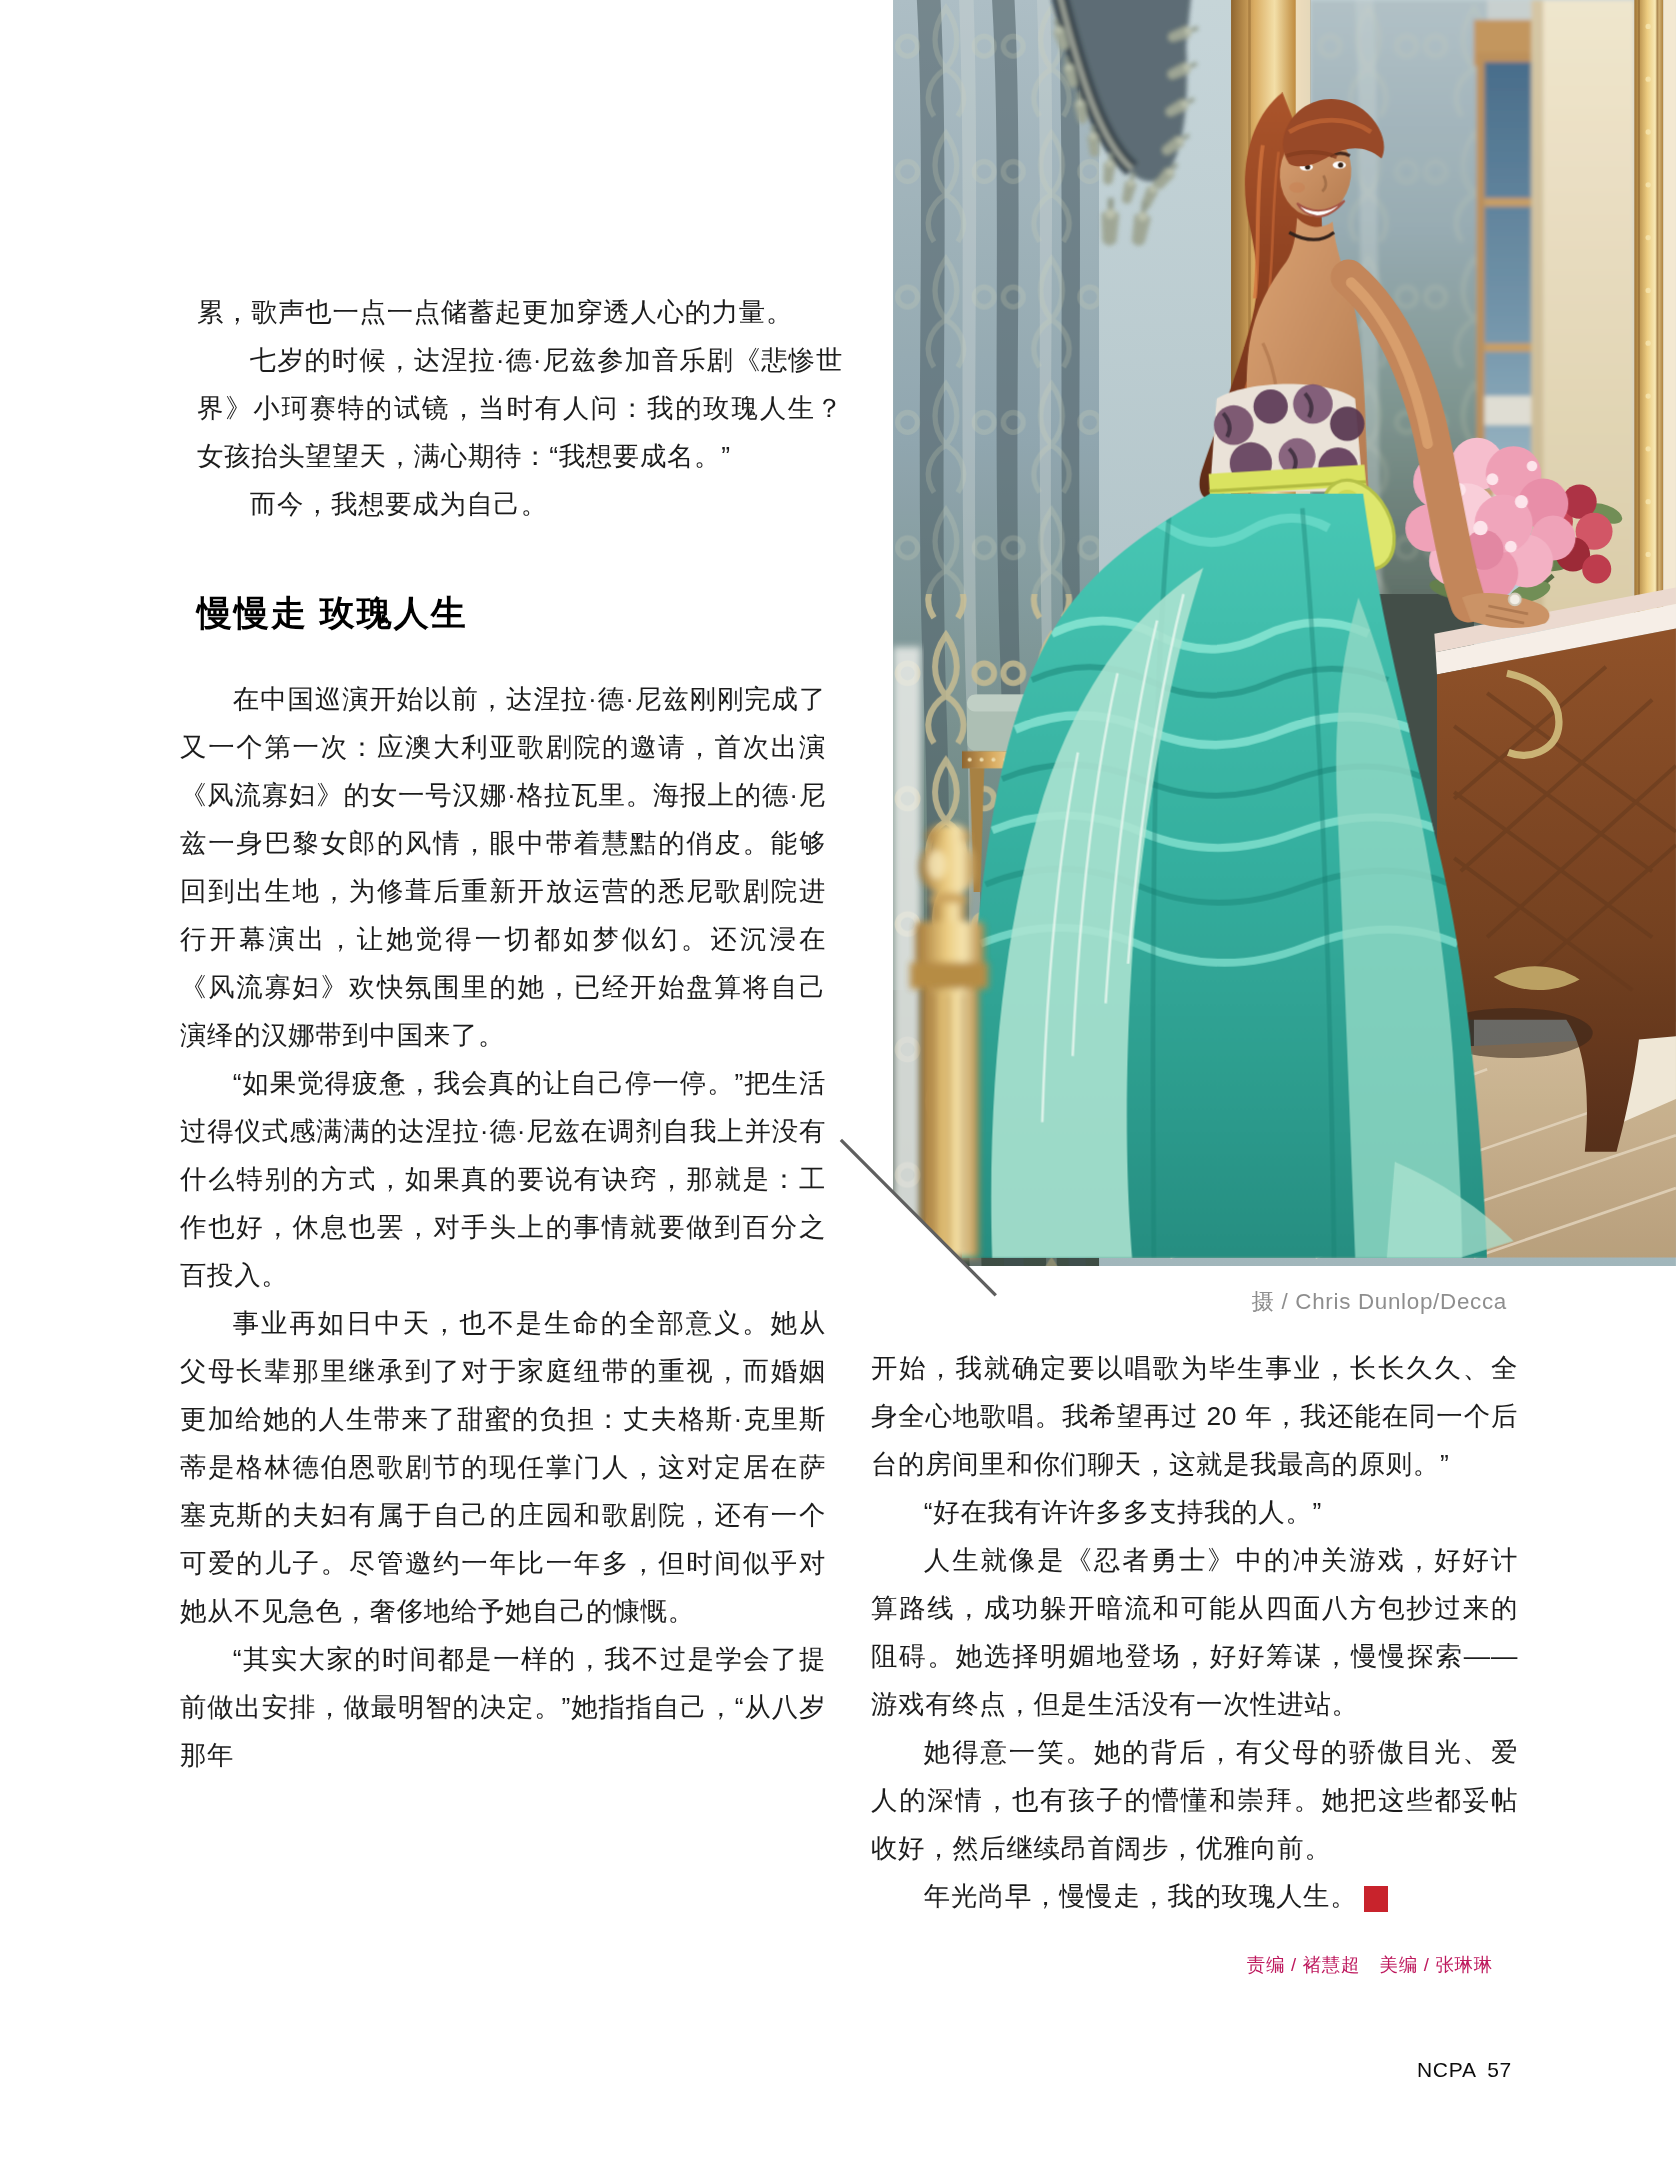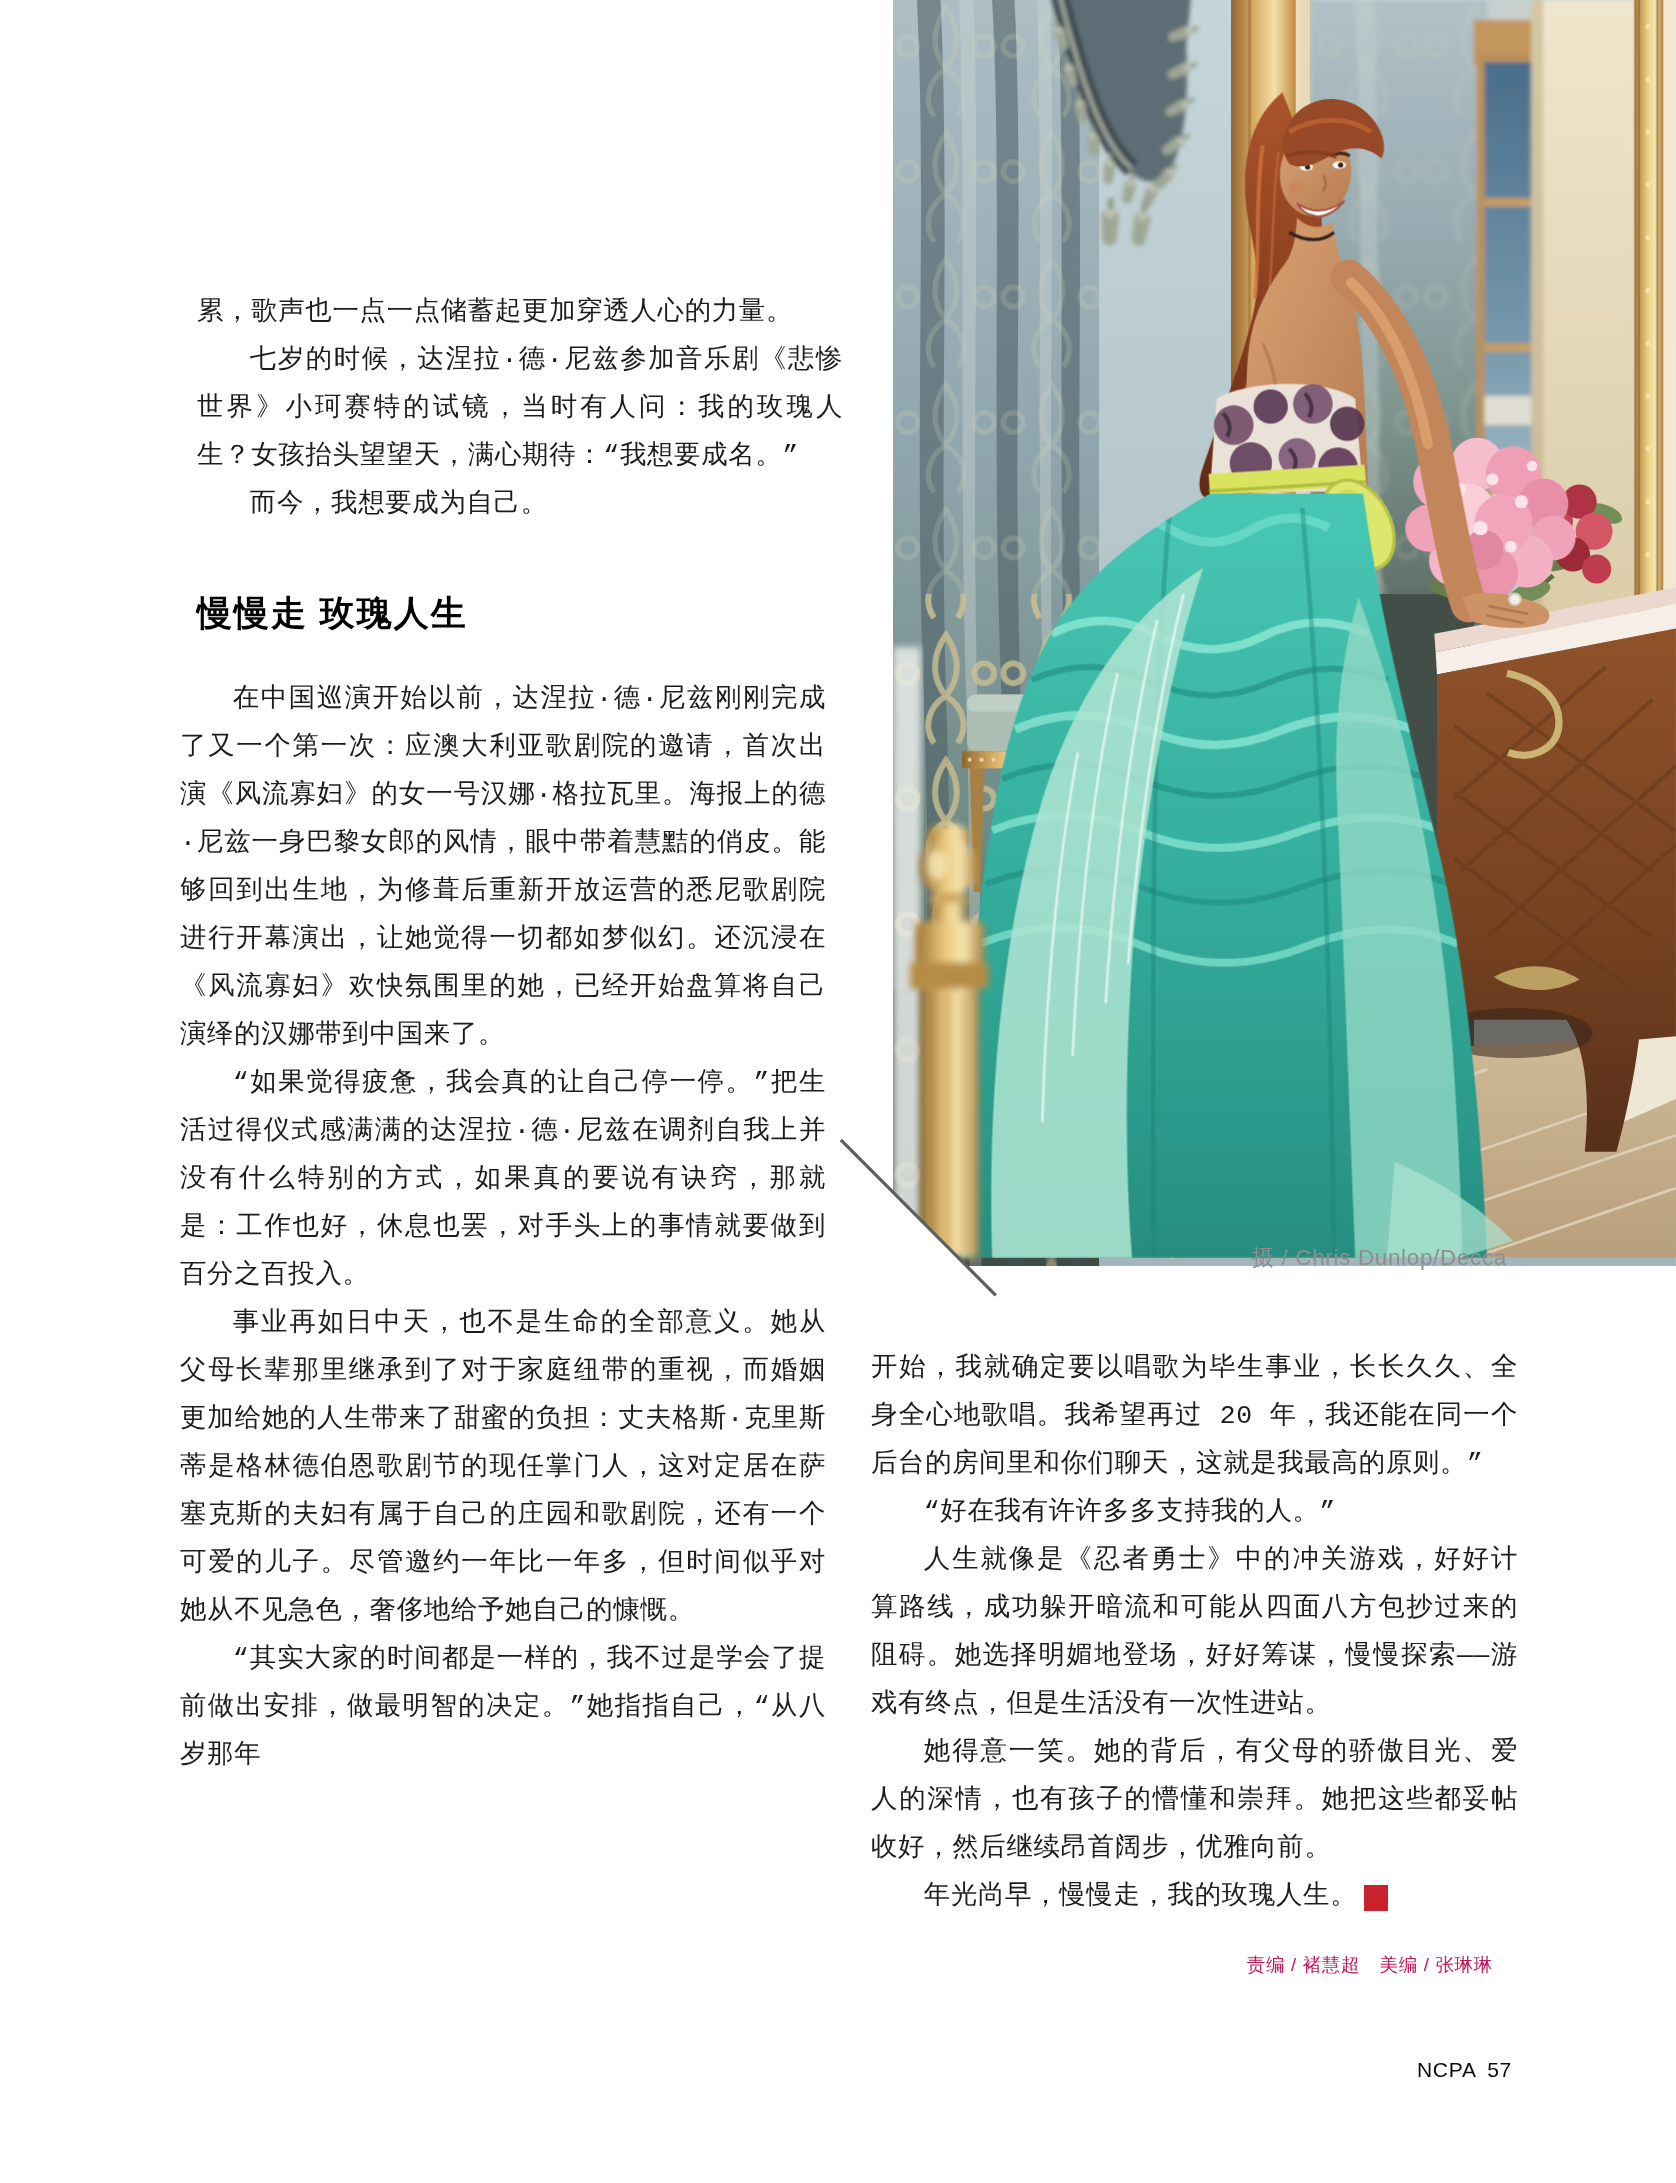--- a/index.html
+++ b/index.html
@@ -3,32 +3,32 @@
 <meta charset="utf-8">
 <style>
   html,body{margin:0;padding:0;}
   body{
     width:1676px;height:2183px;position:relative;background:#ffffff;
     font-family:"Liberation Sans","DejaVu Sans",sans-serif;color:#1c1c1c;
     overflow:hidden;
   }
   .col{position:absolute;text-align:justify;text-justify:inter-character;
        font-size:26.4px;line-height:48px;letter-spacing:0.7px;color:#1c1c1c;}
-  .col p{margin:0;text-indent:2em;font-family:Liberation Mono, monospace;}
+  .col p{margin:0;text-indent:2em;}
   .col p.noindent{text-indent:0;}
   .col-a{left:197px;top:288px;width:646px;}
   .heading{position:absolute;left:197px;top:590px;margin:0;font-size:35px;
        font-weight:700;letter-spacing:2px;color:#000;}
   .col-b{left:180px;top:675px;width:646px;}
   .col-right{left:871px;top:1344px;width:647px;}
   .photo-wrap{position:absolute;left:893px;top:0;width:783px;height:1266px;
        clip-path:polygon(0px 0px,783px 0px,783px 1266px,75px 1266px,0px 1192px);}
   .photo-wrap svg{display:block;}
   .divider{position:absolute;left:829px;top:1128px;}
-  .photo-credit{position:absolute;left:893px;top:1242px;width:614px;
+  .photo-credit{position:absolute;left:893px;top:1286px;width:614px;
        text-align:right;font-size:22.4px;color:#8e8e8e;letter-spacing:0.7px;}
   .credits{position:absolute;left:871px;top:1952px;width:647px;text-align:right;
        font-size:18.5px;color:#be185d;padding-right:25px;box-sizing:border-box;letter-spacing:0.7px;}
   .endline .endmark{display:inline-block;vertical-align:-2.6px;margin-left:6.6px;
        width:24px;background:#c8232c;color:#fff;font-weight:700;font-size:10px;
        line-height:11.2px;text-align:center;padding:1.3px 0 2px 0;}
   .endline .endmark span{display:block;letter-spacing:0.7px;}
   .folio{position:absolute;left:1417px;top:2058px;font-size:21px;color:#0c0c0c;
        display:flex;gap:10.6px;letter-spacing:0.7px;}
 </style>

